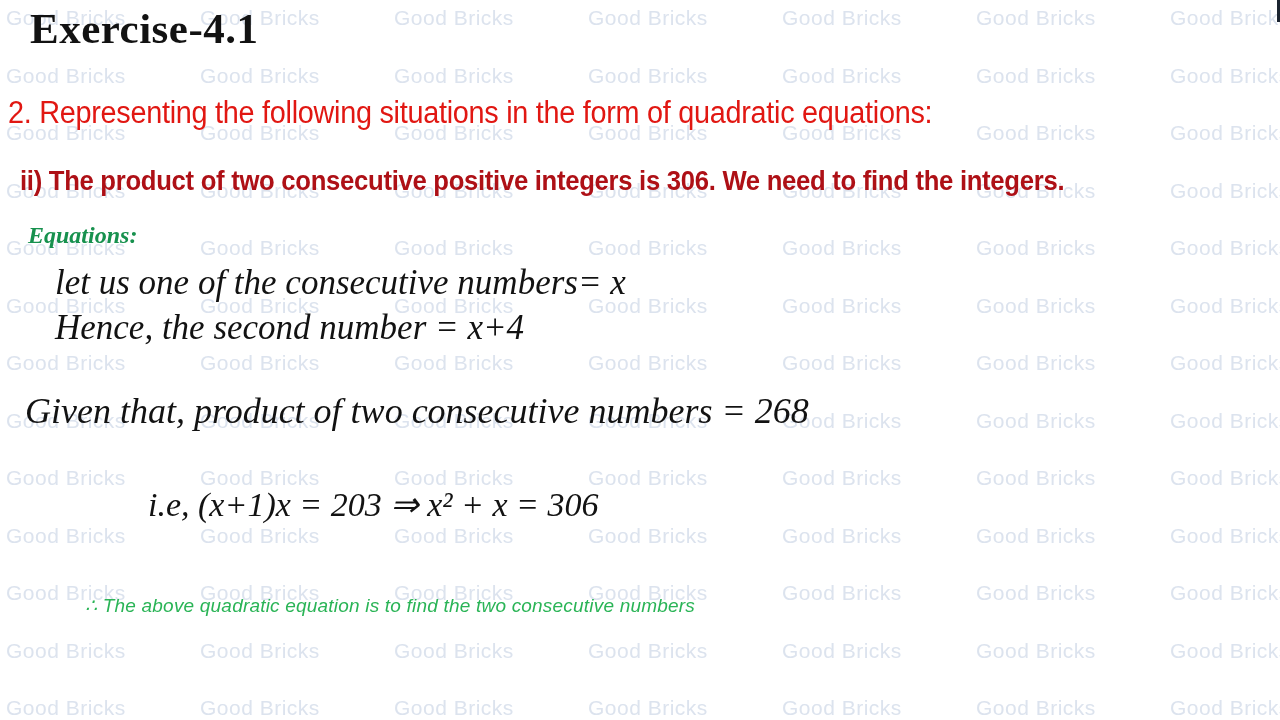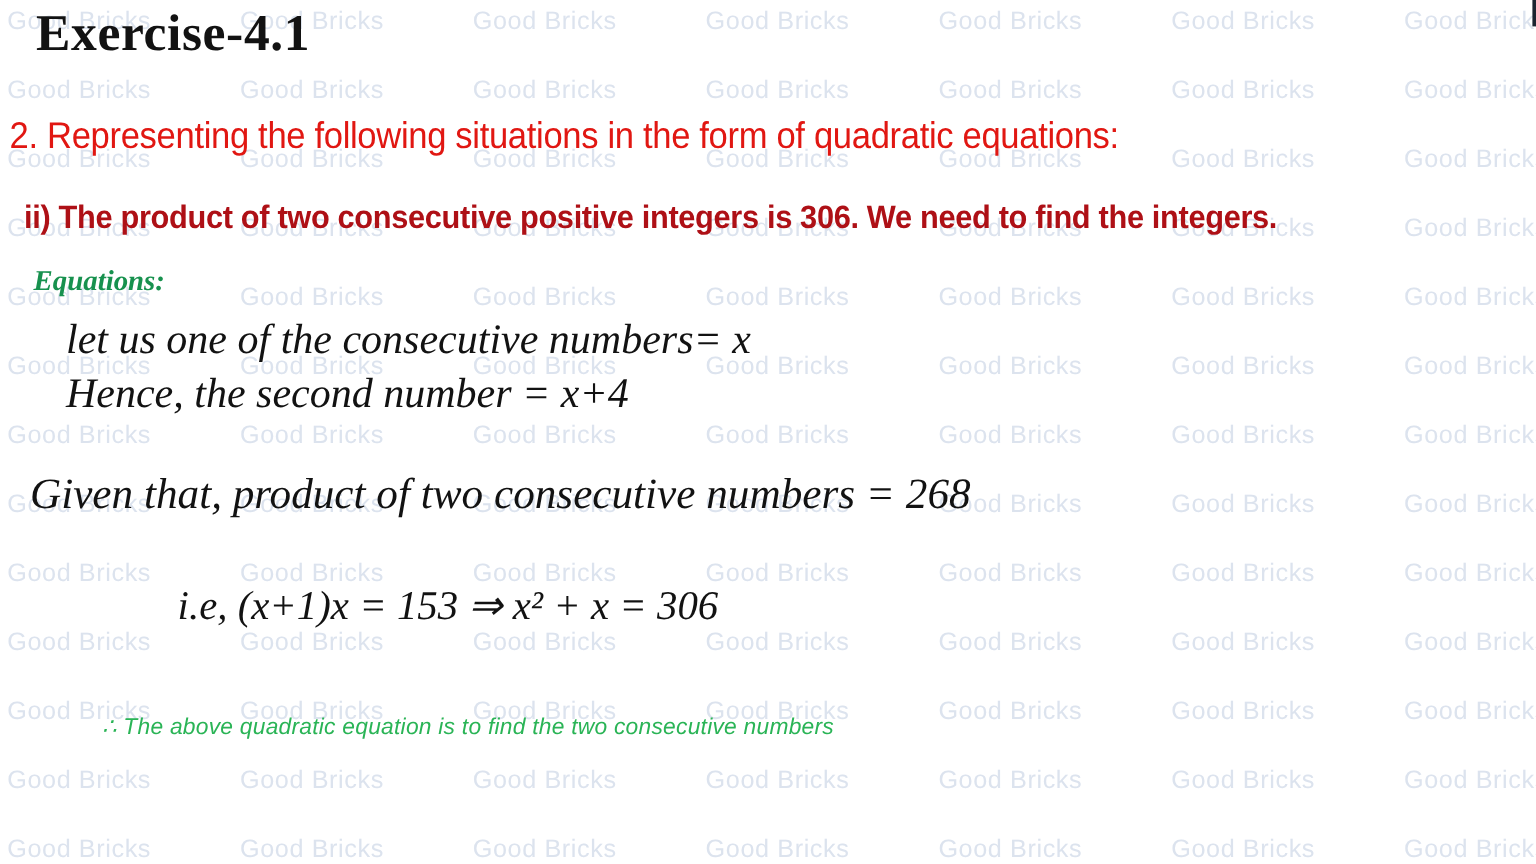--- a/index.html
+++ b/index.html
@@ -189,21 +189,21 @@
     <div class="abs question-statement">ii) The product of two consecutive positive integers is 306. We need to find the integers.</div>
 
     <div class="abs solution-label">Equations:</div>
 
     <div class="abs math assumption-1">let us one of the consecutive numbers= x</div>
 
     <div class="abs math assumption-2">Hence, the second number = x+4</div>
 
     <div class="abs math given-line">Given that, product of two consecutive numbers = 268</div>
 
-    <div class="abs math equation-1">i.e, (x+1)x = 153   ⇒  x² + x = 306</div>
+    <div class="abs math equation-1">i.e, (x+1)x = 203   ⇒  x² + x = 306</div>
 
 
     <div class="abs conclusion">∴  The above quadratic equation is to find the two consecutive numbers</div>
   </div>
 
   <div class="corner-mark"></div>
 
 </div>
 
 </body></html>

